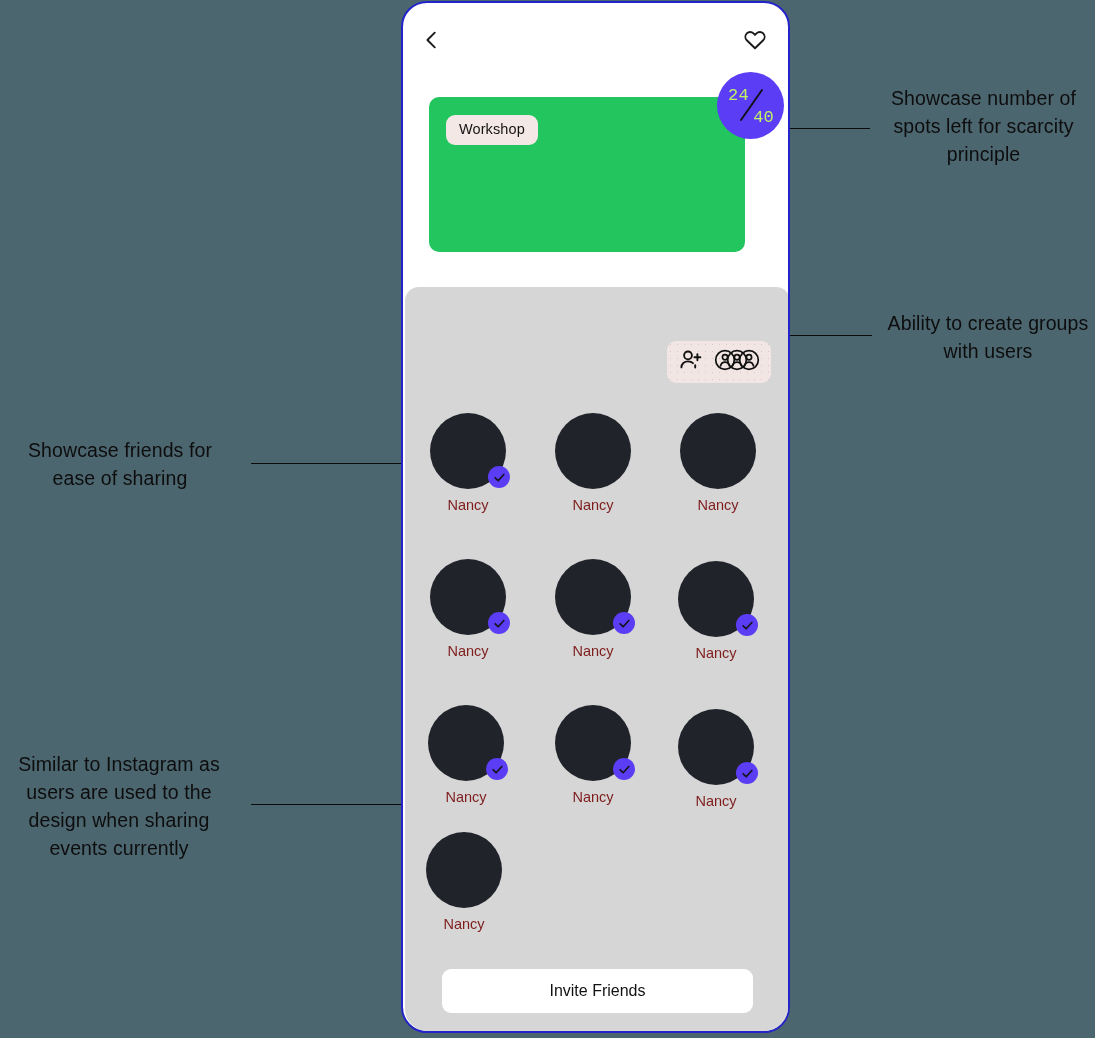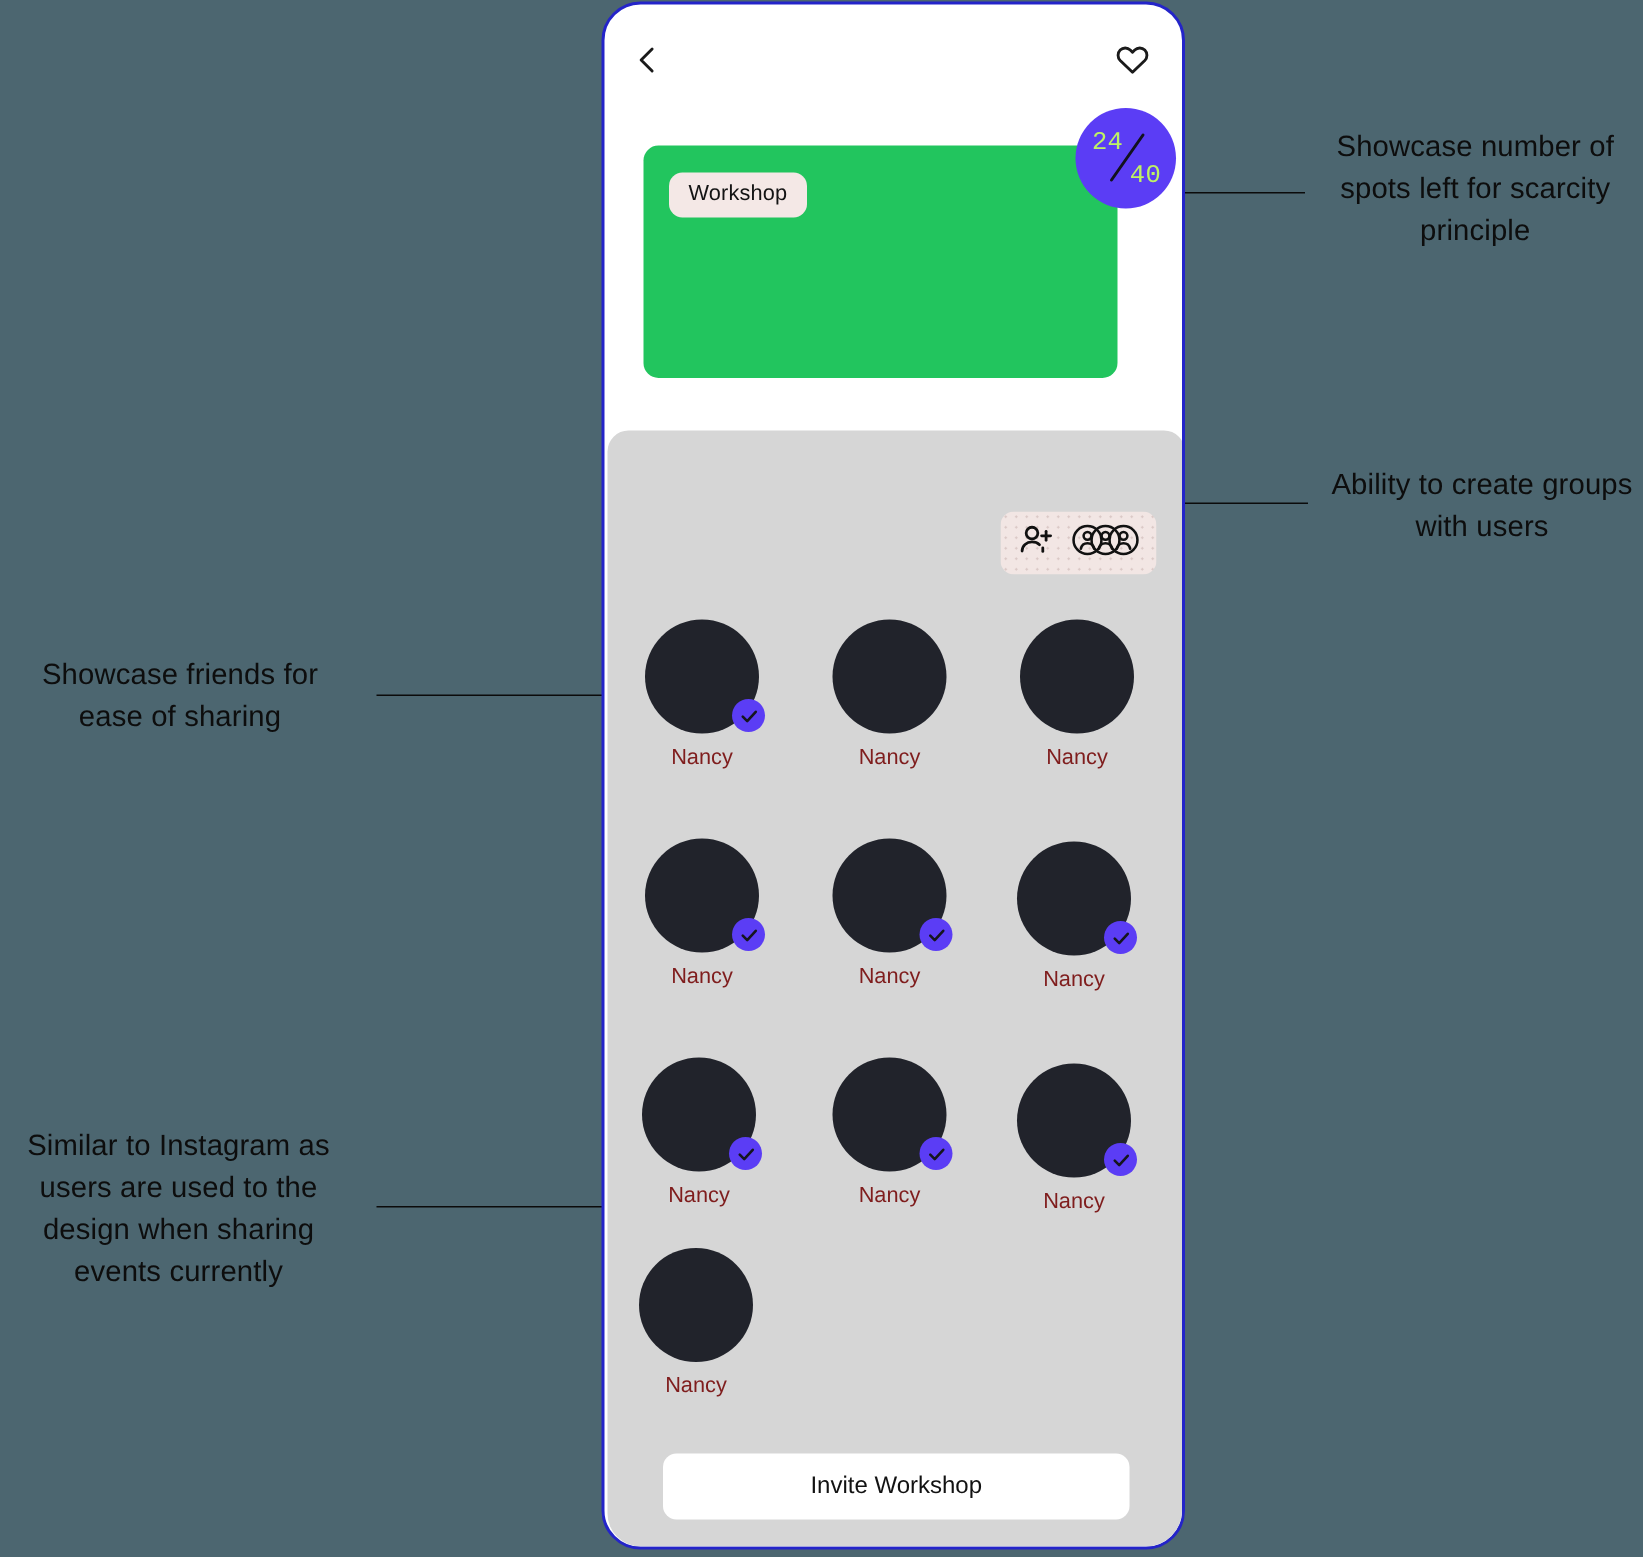--- a/index.html
+++ b/index.html
@@ -459,16 +459,16 @@
       <div class="friend-cell" style="left:7px;   top:419px;">
         <div class="friend-avatar-wrap">
           <div class="friend-avatar"></div>
 
         </div>
         <div class="friend-name">Nancy</div>
       </div>
 
     </div>
 
-    <button id="invite-friends-button">Invite Workshop</button>
+    <button id="invite-friends-button">Invite Friends</button>
 
   </div>
 </div>
 
 </body></html>

